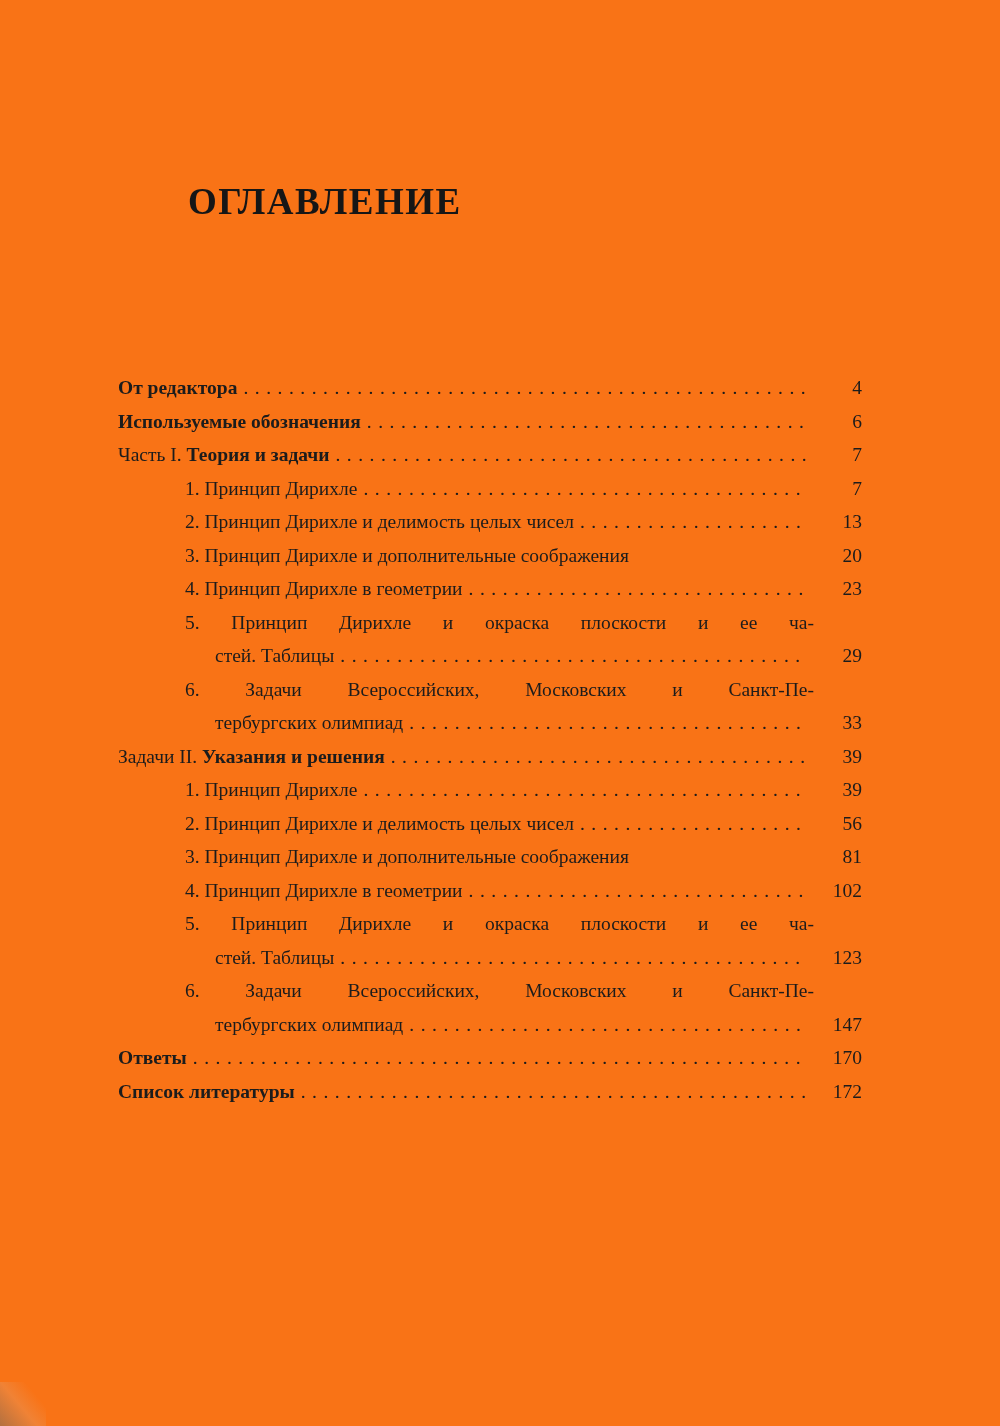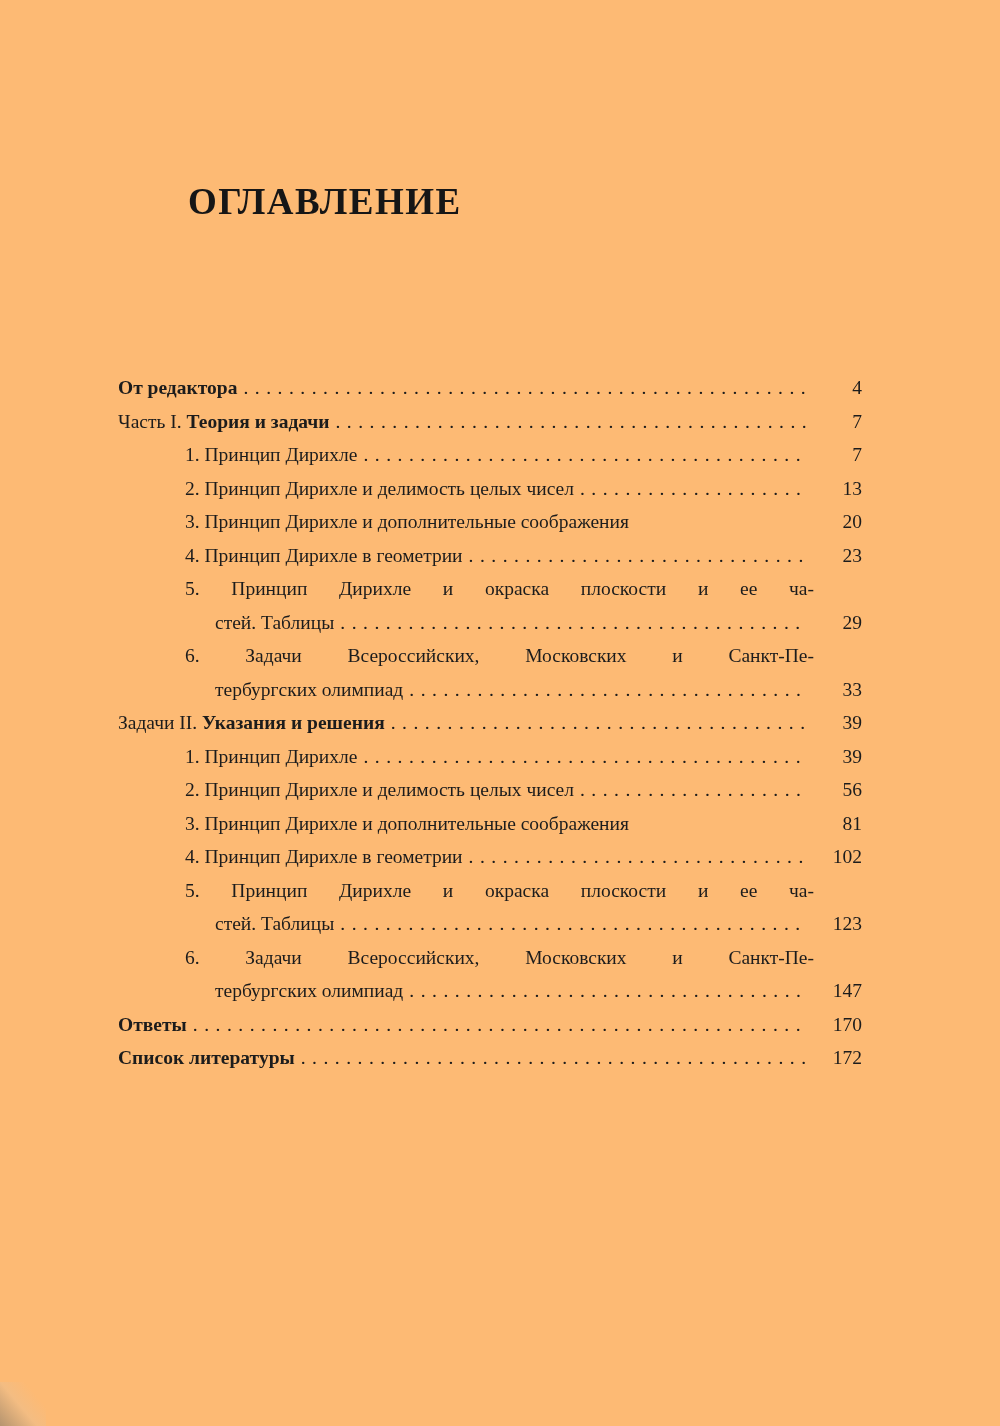--- a/index.html
+++ b/index.html
@@ -5,21 +5,21 @@
   html, body {
     margin: 0;
     padding: 0;
     background: #f0f0ee;
   }
   .page {
     position: relative;
     width: 1000px;
     height: 1426px;
     margin: 0 auto;
-    background: #fdba74;
+    background: #f97316;
     color: #1c1c1c;
     font-family: "Liberation Serif", "DejaVu Serif", serif;
     overflow: hidden;
     box-sizing: border-box;
     padding: 0 138px 0 118px;
   }
   .title {
     margin: 183px 0 0 70px;
     font-size: 37px;
     font-weight: 700;
@@ -77,20 +77,25 @@
 </head>
 <body>
 
 <div class="page">
   <h1 class="title">ОГЛАВЛЕНИЕ</h1>
   <div class="toc" id="toc">
       <div class="toc-row indent-0">
         <span class="toc-text"><span class="bold">От редактора</span></span>
         <span class="leader"></span>
         <span class="page-num">4</span>
+      </div>
+      <div class="toc-row indent-0">
+        <span class="toc-text"><span class="bold">Используемые обозначения</span></span>
+        <span class="leader"></span>
+        <span class="page-num">6</span>
       </div>
       <div class="toc-row indent-0">
         <span class="toc-text"><span>Часть I. </span><span class="bold">Теория и задачи</span></span>
         <span class="leader"></span>
         <span class="page-num">7</span>
       </div>
       <div class="toc-row indent-1">
         <span class="toc-text"><span>1. Принцип Дирихле</span></span>
         <span class="leader"></span>
         <span class="page-num">7</span>

